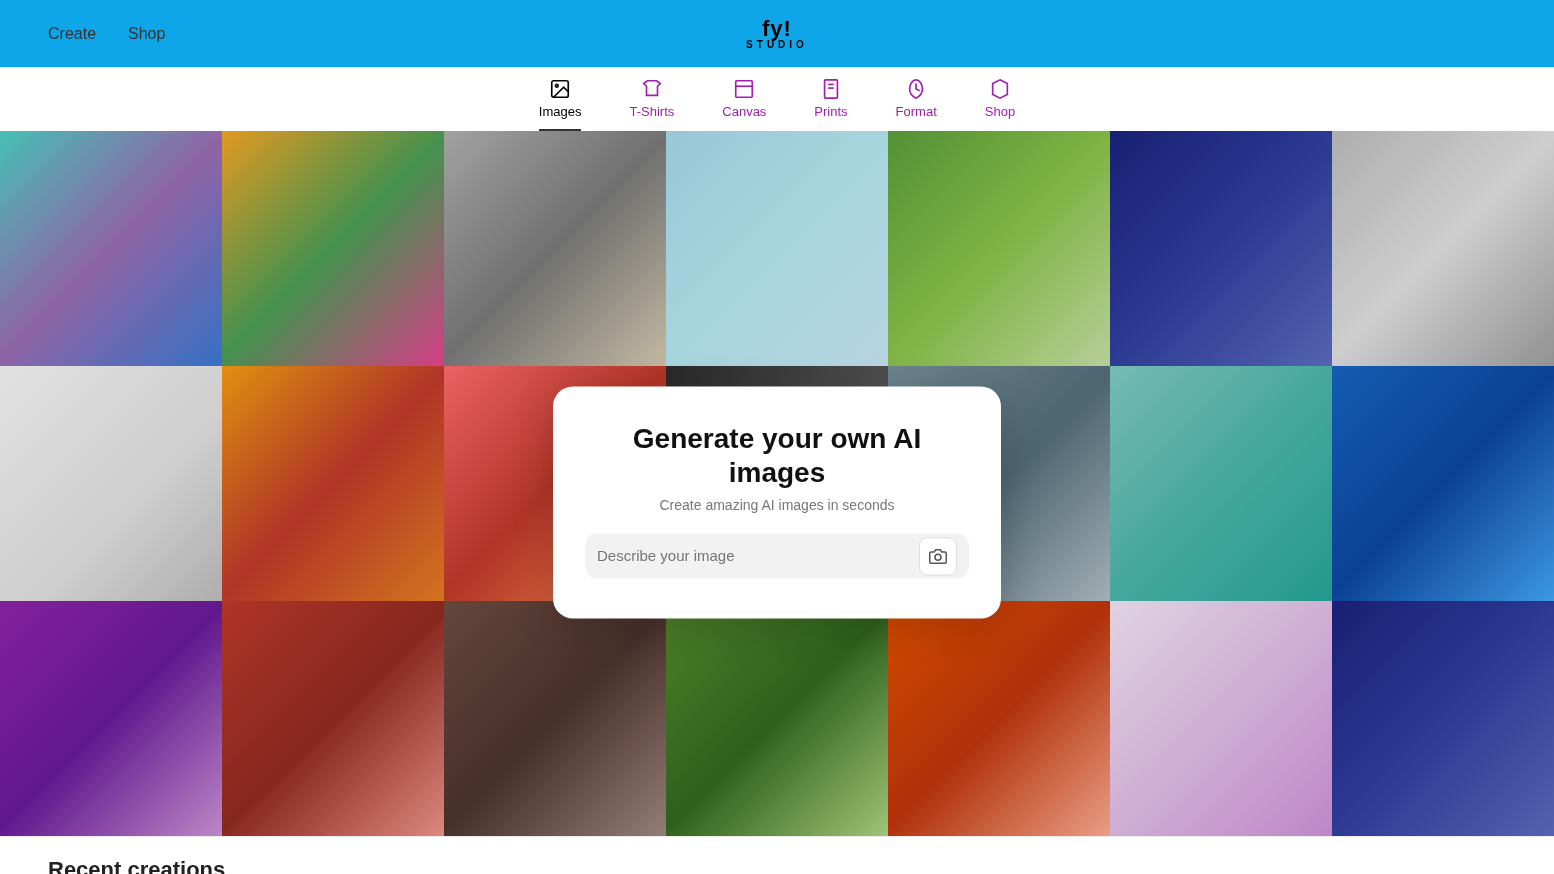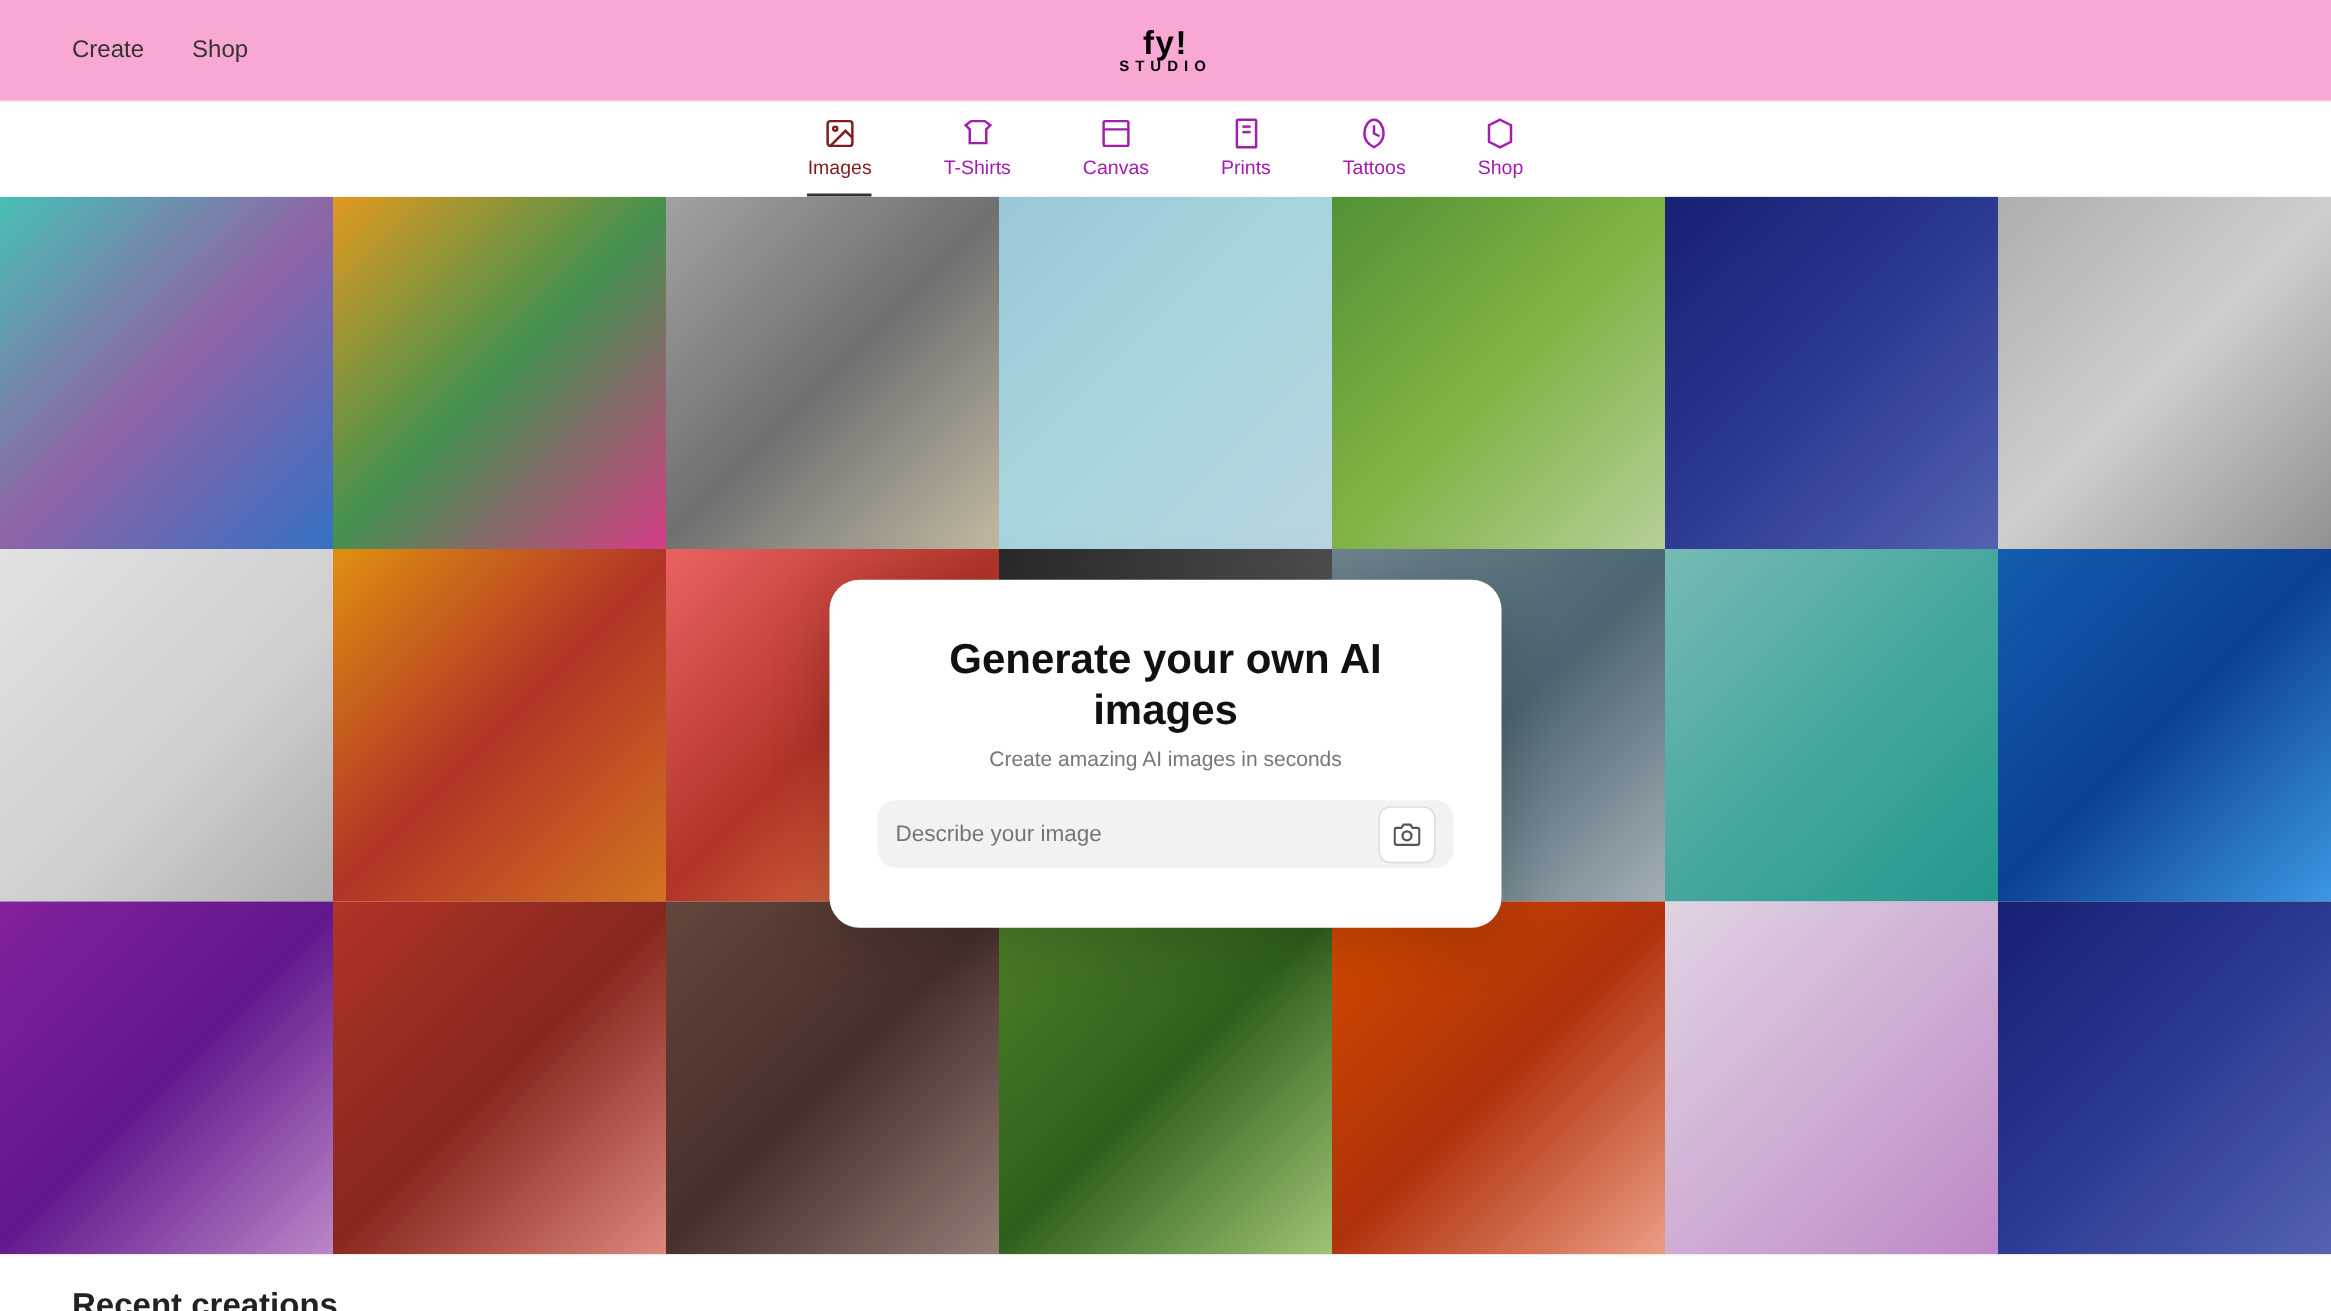--- a/index.html
+++ b/index.html
@@ -5,21 +5,21 @@
     * { margin: 0; padding: 0; box-sizing: border-box; }
     body { font-family: -apple-system, BlinkMacSystemFont, 'Segoe UI', sans-serif; background: #fff; width: 1554px; min-height: 874px; overflow-x: hidden; }
 
     
     .header {
       display: flex;
       align-items: center;
       justify-content: space-between;
       padding: 0 48px;
       height: 68px;
-      background: #f9a8d4;
+      background: #0ea5e9;
       border-bottom: 1px solid #eee;
       position: relative;
       z-index: 10;
     }
     .header-left { display: flex; gap: 32px; align-items: center; }
     .header-nav-item {
       font-size: 16px;
       color: #333;
       cursor: pointer;
       font-weight: 400;
@@ -57,21 +57,21 @@
       align-items: center;
       gap: 4px;
       cursor: pointer;
       padding-bottom: 10px;
       border-bottom: 2px solid transparent;
       color: #a21caf;
       font-size: 13px;
     }
     .tab-item.active {
       border-bottom: 2px solid #333;
-      color: #7f1d1d;
+      color: #000000;
     }
 
     
     .hero {
       position: relative;
       width: 100%;
       height: 706px;
       overflow: hidden;
     }
 
@@ -257,21 +257,21 @@
         <line x1="9" y1="7" x2="15" y2="7"></line>
         <line x1="9" y1="11" x2="15" y2="11"></line>
       </svg>
     <span>Prints</span>
   </div>
   <div class="tab-item">
     <svg class="tab-svg" viewBox="0 0 24 24">
         <path d="M12 2C8 2 5 7 5 12s3 8 7 10c4-2 7-5 7-10S16 2 12 2z"></path>
         <path d="M12 6v6l4 2"></path>
       </svg>
-    <span>Tattoos</span>
+    <span>Format</span>
   </div>
   <div class="tab-item">
     <svg class="tab-svg" viewBox="0 0 24 24">
         <path d="M12 2l8 4v12l-8 4-8-4V6l8-4z"></path>
       </svg>
     <span>Shop</span>
   </div>
 </nav>
 
 <div class="hero">

